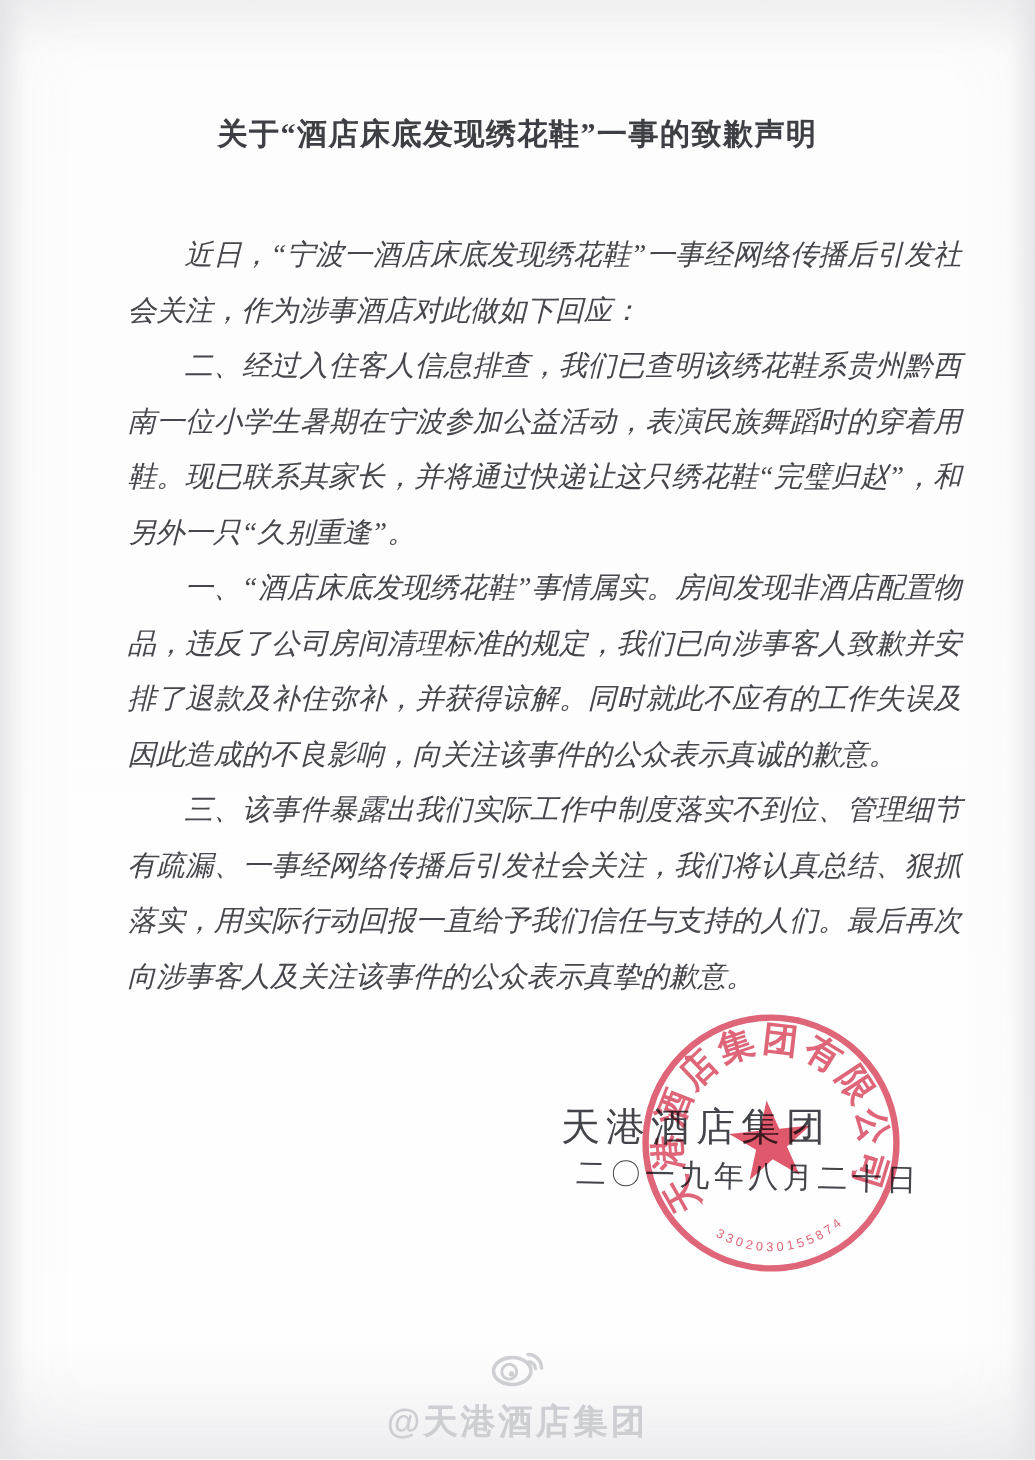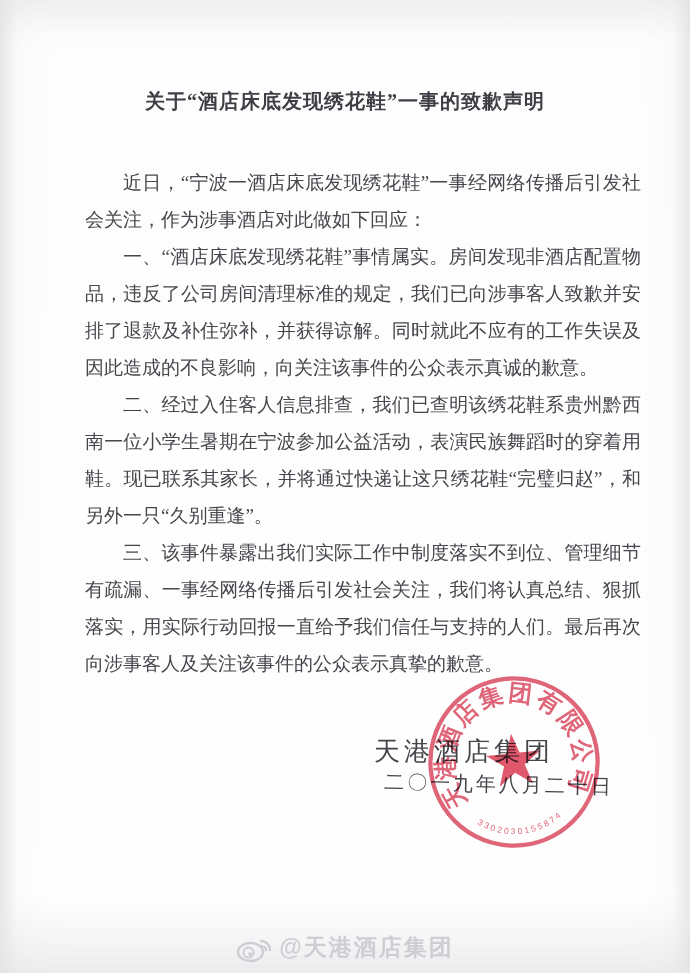--- a/index.html
+++ b/index.html
@@ -15,34 +15,35 @@
       linear-gradient(180deg, #f4f4f5 0%, #fdfdfd 4%, #fefefe 92%, #f1f1f3 100%);
   }
   .page::after {
     content: "";
     position: absolute;
     inset: 0;
     pointer-events: none;
     box-shadow: inset 0 0 55px rgba(120,120,130,0.08);
   }
   .doc-title {
-    margin: 16px;
+    margin: 4px;
     padding-top: 72px;
     text-align: center;
     font-size: 20px;
     font-weight: bold;
     letter-spacing: 1px;
     color: #3e3f45;
   }
   .doc-body {
     margin: 49px 49px 0 85px;
     font-size: 19px;
     line-height: 37px;
     text-align: justify;
     color: #46474c;
+    font-style: italic;
   }
   .doc-body p {
     margin: 0;
     text-indent: 2em;
   }
   .sig-name {
     position: absolute;
     top: 734px;
     right: 136px;
     font-size: 26px;
@@ -80,34 +81,35 @@
     justify-content: center;
     align-items: center;
     gap: 7px;
     color: #c7c8cd;
     font-family: "Liberation Sans", "DejaVu Sans", sans-serif;
     font-weight: bold;
     font-size: 23px;
     letter-spacing: 2px;
     opacity: 0.85;
     z-index: 1;
+    flex-direction: column;
   }
   .watermark svg { display: block; }
 </style>
 </head>
 <body>
 
 <div class="page">
 
   <h1 class="doc-title">关于“酒店床底发现绣花鞋”一事的致歉声明</h1>
 
   <div class="doc-body">
     <p>近日，“宁波一酒店床底发现绣花鞋”一事经网络传播后引发社会关注，作为涉事酒店对此做如下回应：</p>
+    <p>二、经过入住客人信息排查，我们已查明该绣花鞋系贵州黔西南一位小学生暑期在宁波参加公益活动，表演民族舞蹈时的穿着用鞋。现已联系其家长，并将通过快递让这只绣花鞋“完璧归赵”，和另外一只“久别重逢”。</p>
     <p>一、“酒店床底发现绣花鞋”事情属实。房间发现非酒店配置物品，违反了公司房间清理标准的规定，我们已向涉事客人致歉并安排了退款及补住弥补，并获得谅解。同时就此不应有的工作失误及因此造成的不良影响，向关注该事件的公众表示真诚的歉意。</p>
-    <p>二、经过入住客人信息排查，我们已查明该绣花鞋系贵州黔西南一位小学生暑期在宁波参加公益活动，表演民族舞蹈时的穿着用鞋。现已联系其家长，并将通过快递让这只绣花鞋“完璧归赵”，和另外一只“久别重逢”。</p>
     <p>三、该事件暴露出我们实际工作中制度落实不到位、管理细节有疏漏、一事经网络传播后引发社会关注，我们将认真总结、狠抓落实，用实际行动回报一直给予我们信任与支持的人们。最后再次向涉事客人及关注该事件的公众表示真挚的歉意。</p>
   </div>
 
   <div class="sig-name">天港酒店集团</div>
   <div class="sig-date">二〇一九年八月二十日</div>
 
   <svg class="seal" viewBox="0 0 200 200" aria-hidden="true">
     <defs>
       <path id="sealRingPath" d="M 51,141.1 A 64,64 0 1 1 149,141.1" fill="none"></path>
       <path id="sealNumPath" d="M 34.2,138 A 76,76 0 0 0 165.8,138" fill="none"></path>

